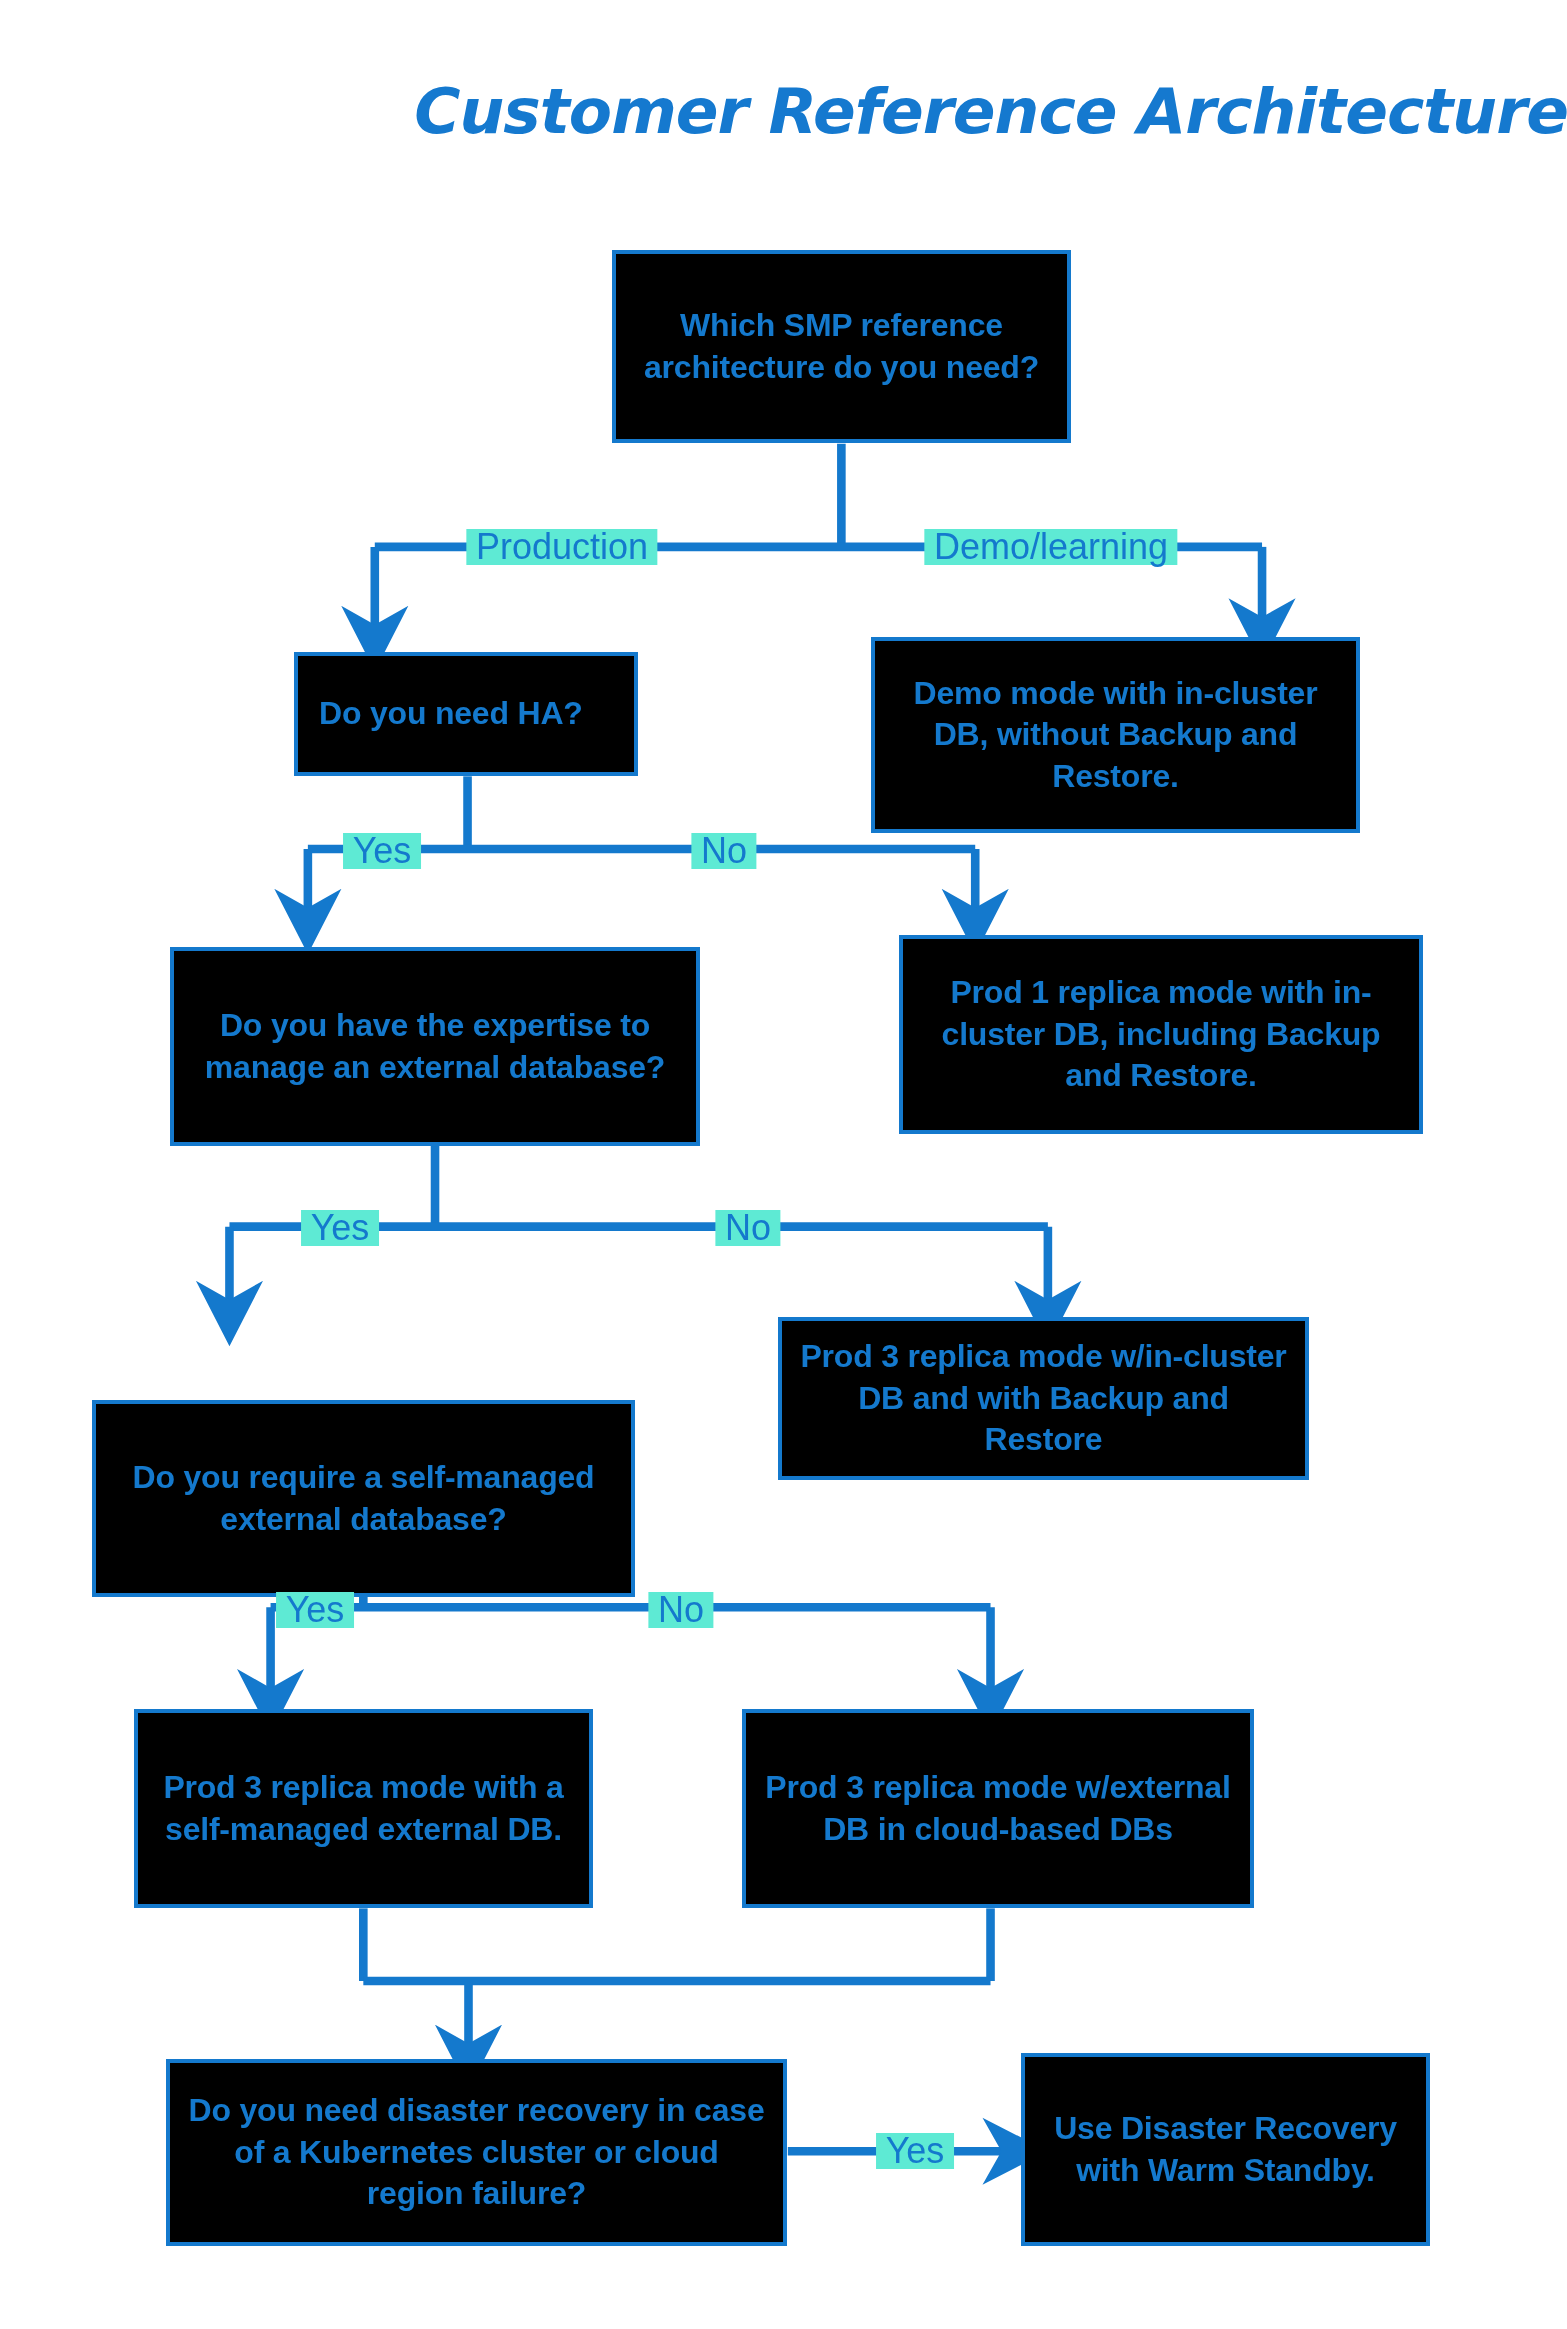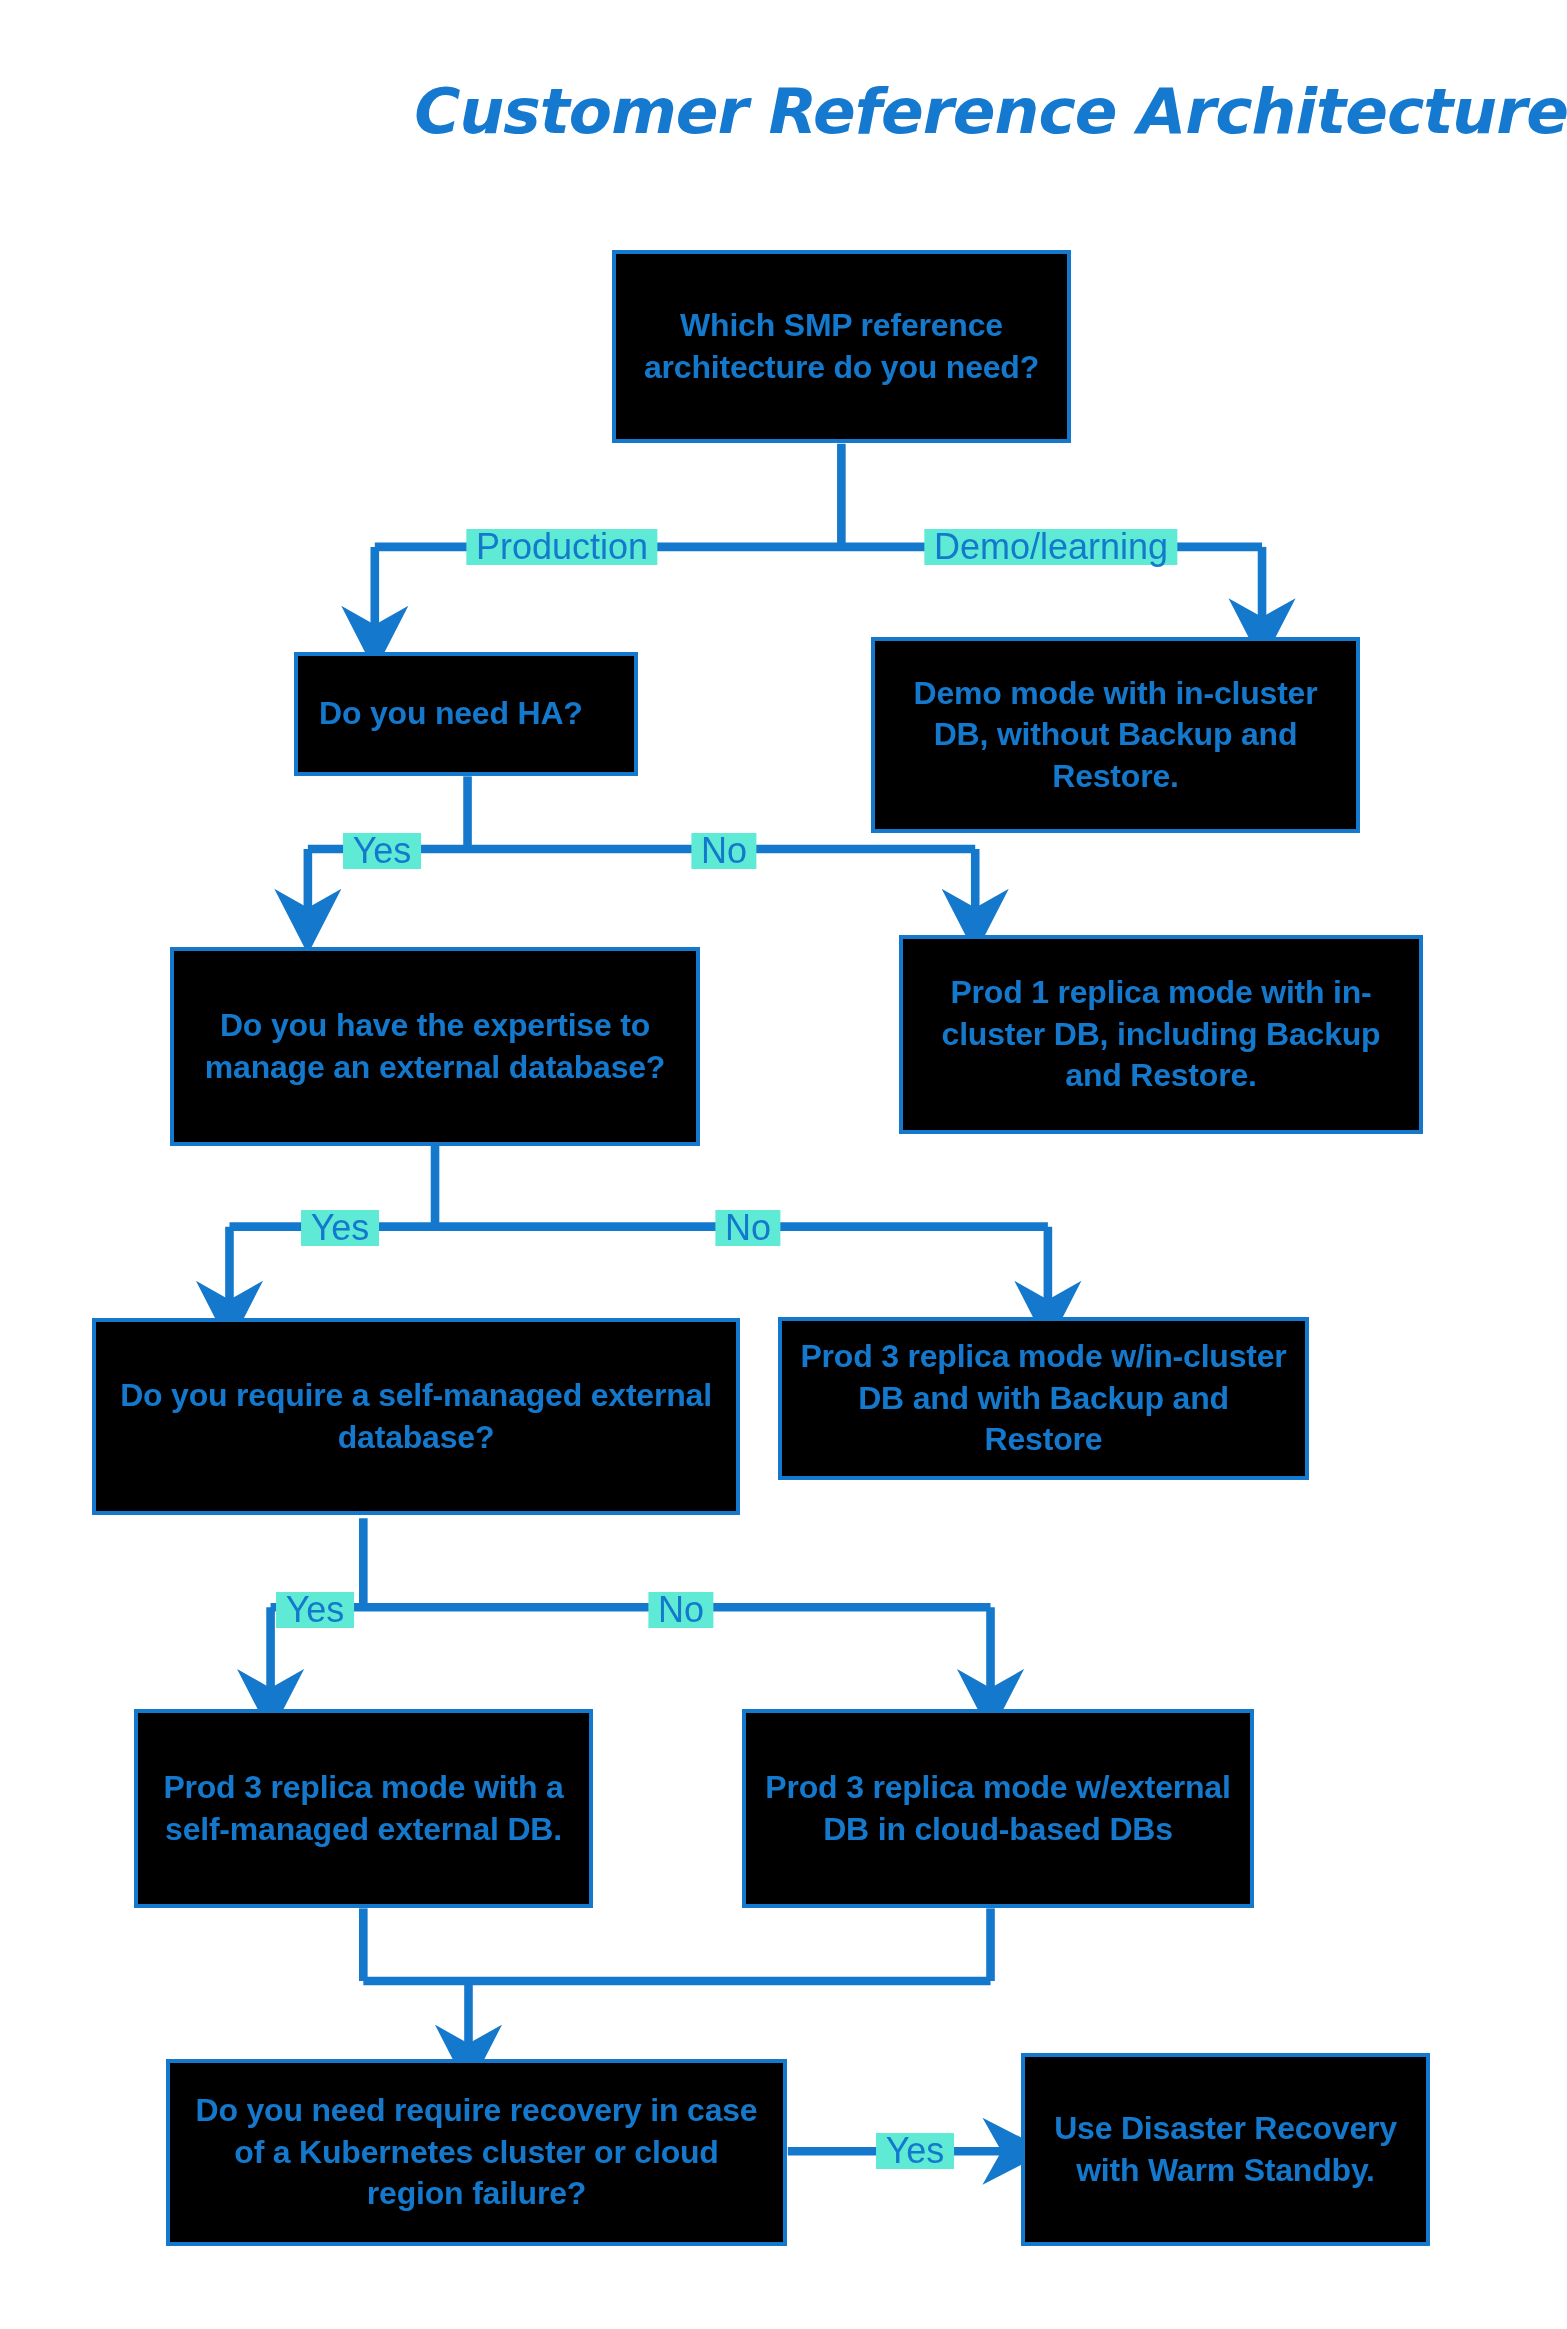--- a/index.html
+++ b/index.html
@@ -119,29 +119,29 @@
   <div class="node" style="left:612px; top:250px; width:459px; height:193px;">Which SMP reference architecture do you need?</div>
 
   <div class="node" style="left:294px; top:652px; width:344px; height:124px; justify-content:flex-start; padding-left:21px;">Do you need HA?</div>
 
   <div class="node" style="left:871px; top:637px; width:489px; height:196px;text-align:center;">Demo mode with in-cluster DB, without Backup and Restore.</div>
 
   <div class="node" style="left:170px; top:939px; width:530px; height:199px;margin-top:8px;">Do you have the expertise to manage an external database?</div>
 
   <div class="node" style="left:899px; top:935px; width:524px; height:199px;">Prod 1 replica mode with in-cluster DB, including Backup and Restore.</div>
 
-  <div class="node" style="left:92px; top:1318px; width:648px; height:197px;">Do you require a self-managed external database?</div>
+  <div class="node" style="left:92px; top:1400px; width:543px; height:197px;">Do you require a self-managed external database?</div>
 
   <div class="node" style="left:778px; top:1317px; width:531px; height:163px;">Prod 3 replica mode w/in-cluster DB and with Backup and Restore</div>
 
   <div class="node" style="left:134px; top:1709px; width:459px; height:199px;">Prod 3 replica mode with a self-managed external DB.</div>
 
   <div class="node" style="left:742px; top:1709px; width:512px; height:199px;">Prod 3 replica mode w/external DB in cloud-based DBs</div>
 
-  <div class="node" style="left:166px; top:2059px; width:621px; height:187px;">Do you need require recovery in case of a Kubernetes cluster or cloud region failure?</div>
+  <div class="node" style="left:166px; top:2059px; width:621px; height:187px;">Do you need disaster recovery in case of a Kubernetes cluster or cloud region failure?</div>
 
   <div class="node" style="left:1021px; top:2053px; width:409px; height:193px;">Use Disaster Recovery with Warm Standby.</div>
 
   <div class="edge-label" style="left:562px; top:547px;">Production</div>
 
   <div class="edge-label" style="left:1051px; top:547px;">Demo/learning</div>
 
   <div class="edge-label" style="left:382px; top:851px;">Yes</div>
 
   <div class="edge-label" style="left:724px; top:851px;">No</div>

